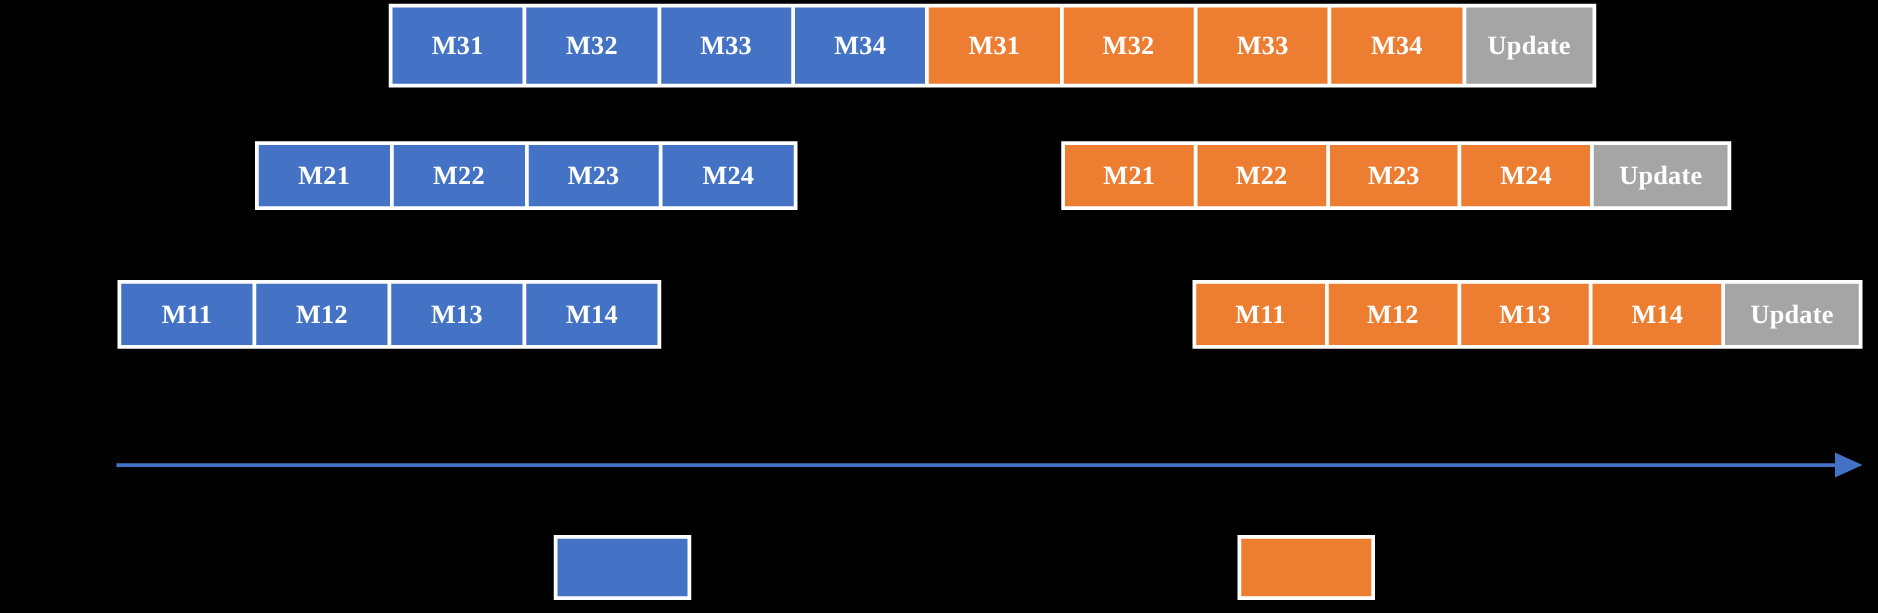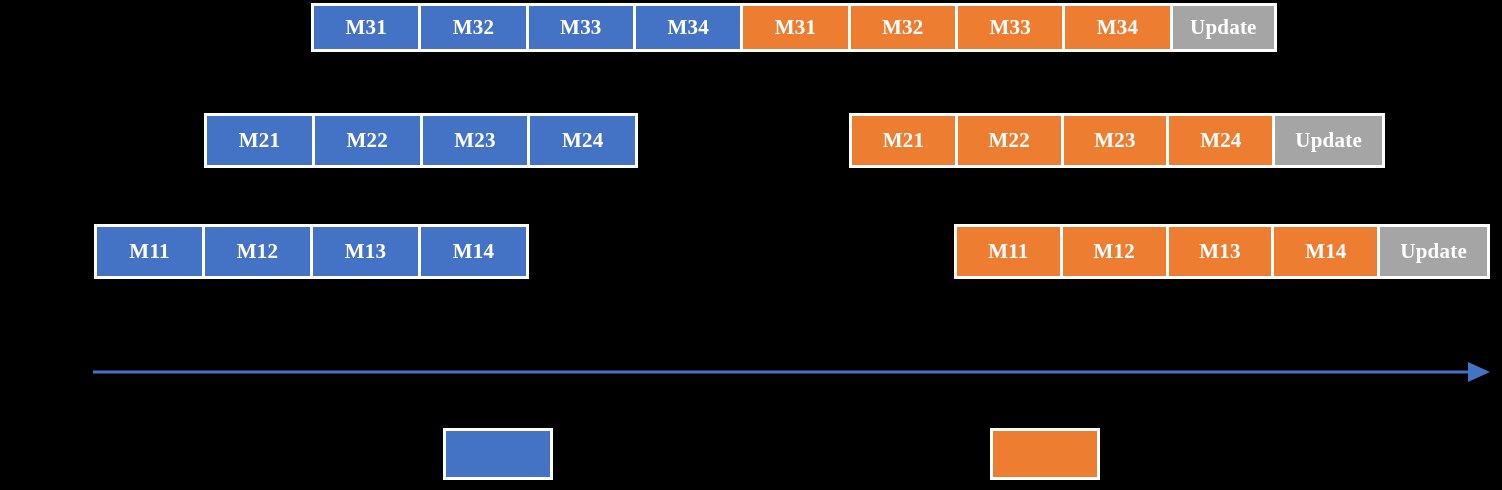--- a/index.html
+++ b/index.html
@@ -65,21 +65,21 @@
     height: 100%;
   }
   .legend-swatch.blue  > span { background: #4472C4; }
   .legend-swatch.orange > span { background: #ED7D31; }
 </style>
 </head>
 <body>
 
 <div id="canvas">
 
-  <div class="row-group" style="left:311px; top:3px; width:966px; height:49px;">
+  <div class="row-group" style="left:311px; top:3px; width:966px; height:67px;">
     <div class="cell blue" style="width:108px;">M31</div>
     <div class="cell blue" style="width:108px;">M32</div>
     <div class="cell blue" style="width:108px;">M33</div>
     <div class="cell blue" style="width:108px;">M34</div>
     <div class="cell orange" style="width:108px;">M31</div>
     <div class="cell orange" style="width:108px;">M32</div>
     <div class="cell orange" style="width:108px;">M33</div>
     <div class="cell orange" style="width:108px;">M34</div>
     <div class="cell gray" style="width:105px;">Update</div>
   </div>

